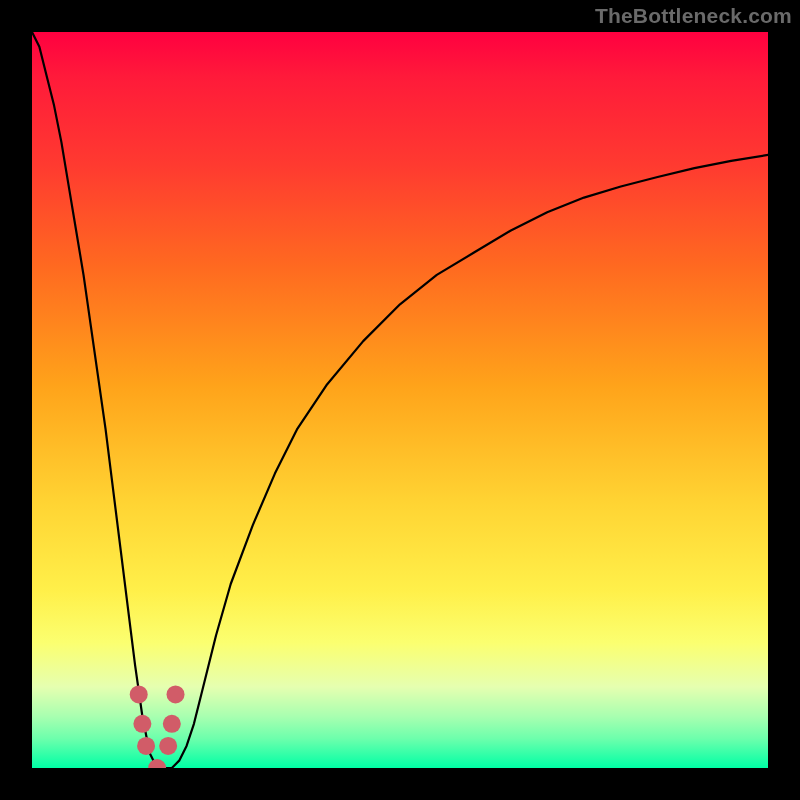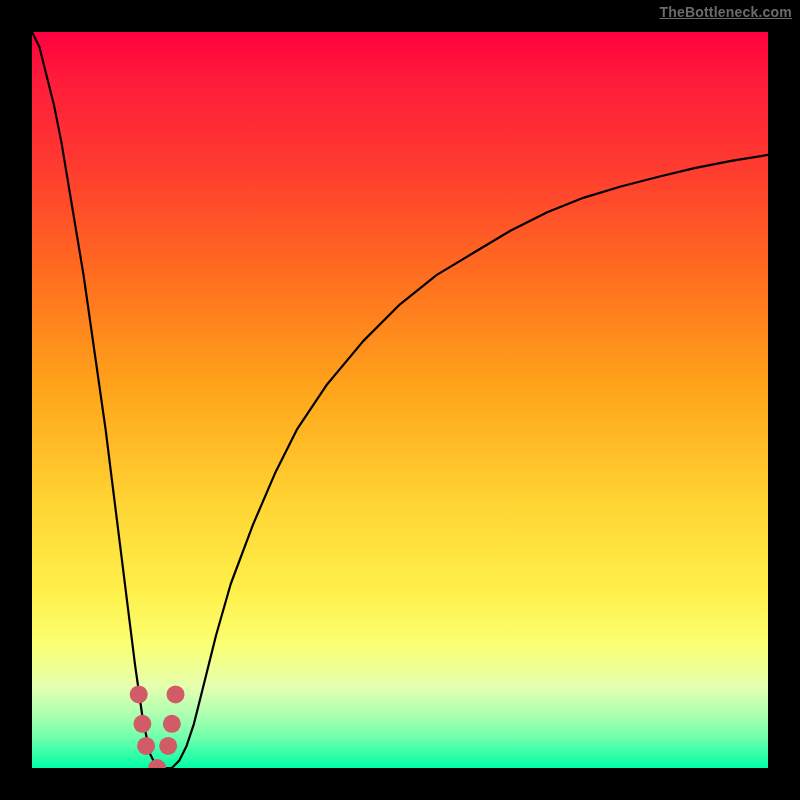--- a/index.html
+++ b/index.html
@@ -50,26 +50,25 @@
     position: absolute;
     top: 0; left: 0;
     width: 736px;
     height: 736px;
     pointer-events: none;
   }
   .watermark {
     position: absolute;
     top: 4px;
     right: 8px;
-    font-size: 14px;
+    font-size: 21px;
     font-weight: 600;
     color: #6a6a6a;
     letter-spacing: 0.2px;
     user-select: none;
-    text-decoration: underline;
   }
 </style>
 </head>
 <body>
 
 <div class="frame">
 
   <div class="plot-area">
     <div class="gradient"></div>
     <svg class="curve" viewBox="0 0 736 736" preserveAspectRatio="none">

